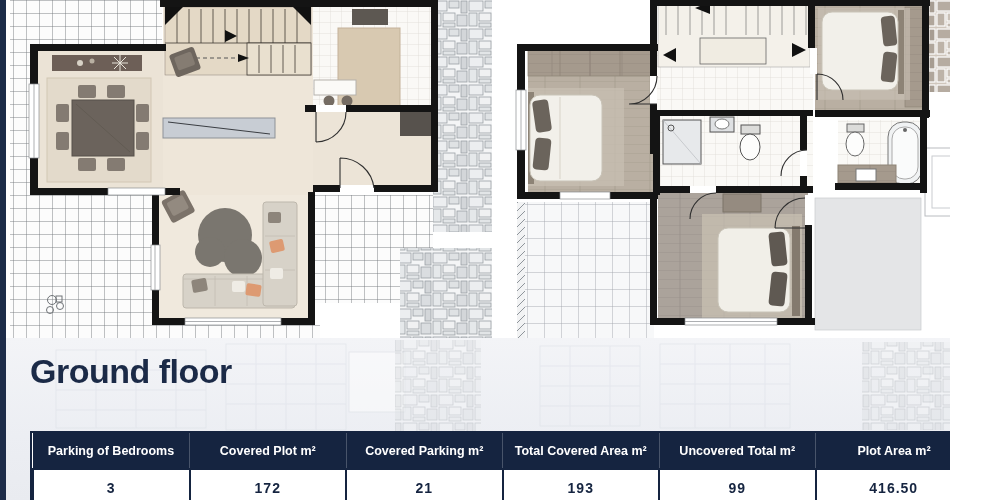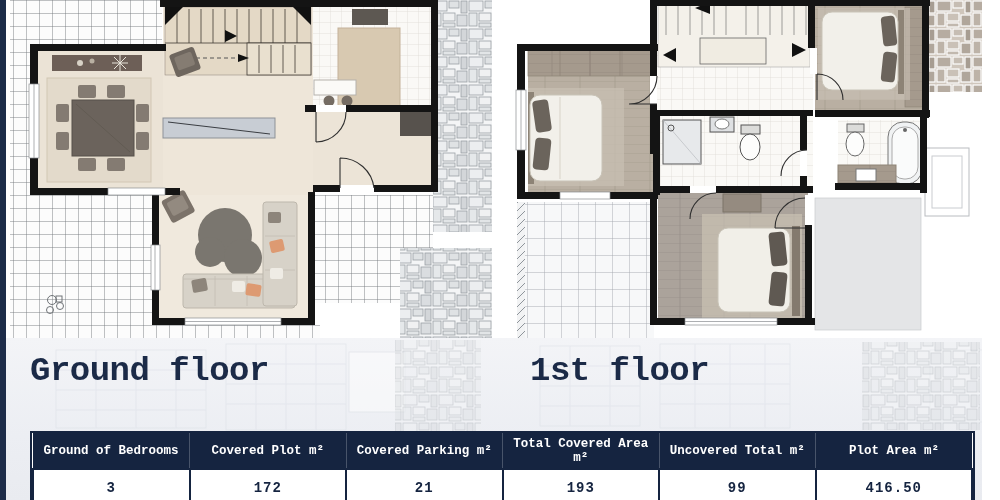--- a/index.html
+++ b/index.html
@@ -1,18 +1,18 @@
 <!DOCTYPE html>
 <html><head>
 <meta charset="utf-8">
 <style>
   html,body{margin:0;padding:0;background:#fff;}
   .page{
     position:relative;width:950px;height:500px;overflow:hidden;
-    background:#ffffff;font-family:Liberation Mono, monospace;padding-left:32px;
+    background:#ffffff;font-family:Liberation Sans, sans-serif;
   }
   .left-stripe{
     position:absolute;left:0;top:0;width:6px;height:500px;
     background:#1d2c49;
   }
   .plans-svg{position:absolute;left:0;top:0;}
   .bottom-panel{
     position:absolute;left:6px;top:338px;width:994px;height:162px;
     background:linear-gradient(180deg,#f3f4f7 0%,#ecEEf3 60%,#e9ebf0 100%);
   }
@@ -387,26 +387,25 @@
       <g opacity="0.4">
         <rect x="389" y="2" width="86" height="92" fill="url(#stoneO)"></rect>
         <rect x="856" y="4" width="118" height="88" fill="url(#stoneO)"></rect>
       </g>
     </svg>
   </div>
 
   <div class="left-stripe"></div>
 
   <h1 class="floor-title ground">Ground floor</h1>
-  <h1 class="floor-title first">1st floor</h1>
 
   <table class="summary-table">
     <thead>
       <tr>
-        <th>Ground of Bedrooms</th>
+        <th>Parking of Bedrooms</th>
         <th>Covered Plot m²</th>
         <th>Covered Parking m²</th>
         <th>Total Covered Area m²</th>
         <th>Uncovered Total m²</th>
         <th>Plot Area m²</th>
       </tr>
     </thead>
     <tbody>
       <tr>
         <td>3</td>

